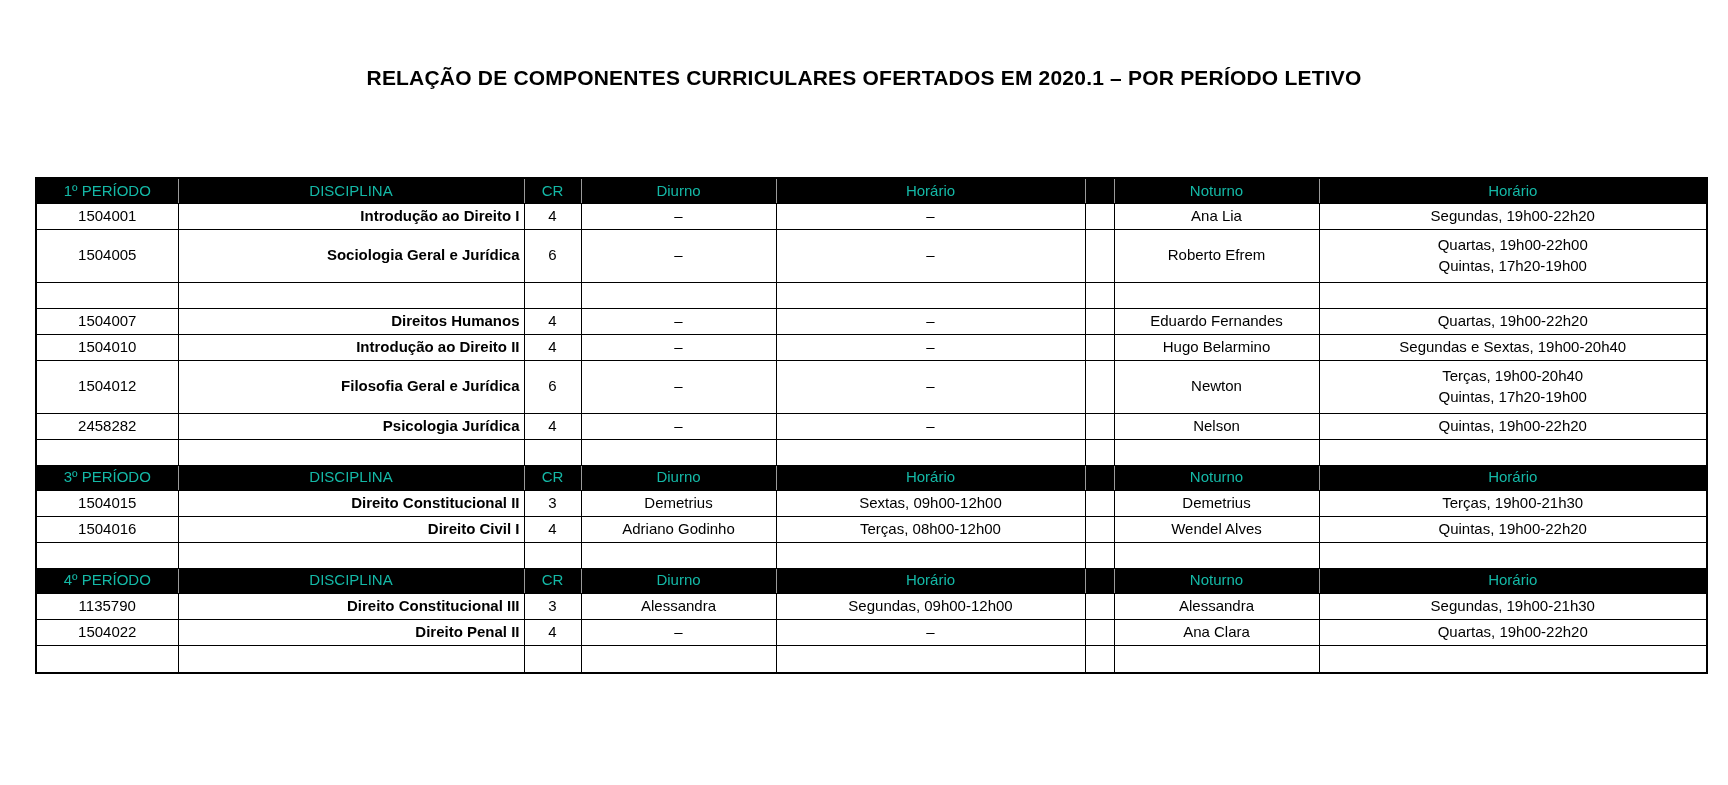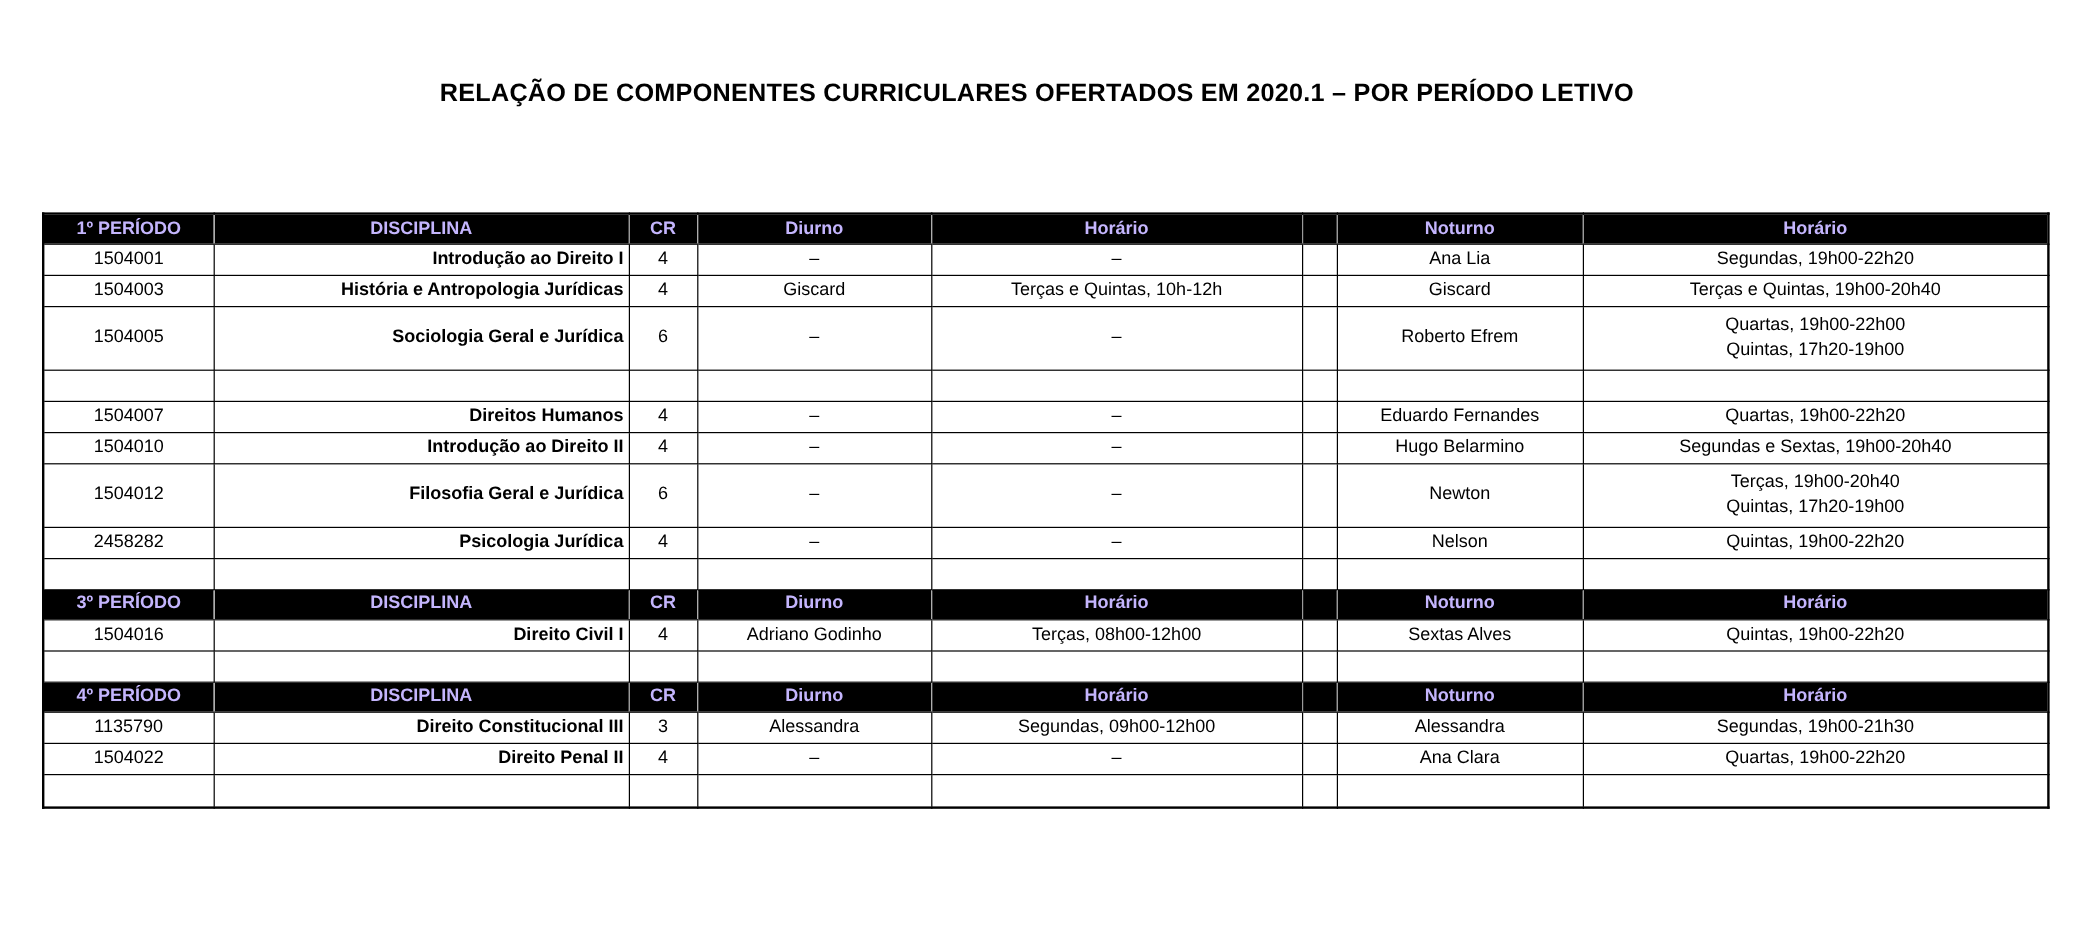--- a/index.html
+++ b/index.html
@@ -32,22 +32,22 @@
     font-size: 15px;
     line-height: 1.35;
     text-align: center;
     vertical-align: middle;
     padding: 0 4px;
     white-space: pre-line;
     overflow: hidden;
   }
   tr.hdr td {
     background: #000000;
-    color: #c4b5fd;
-    font-weight: bold;
+    color: #14b8a6;
+    font-weight: normal;
     height: 25px;
     border-left: 1px solid #9a9a9a;
     border-right: 1px solid #9a9a9a;
     border-top: 1px solid #000000;
     border-bottom: 1px solid #000000;
   }
   tr.r td     { height: 26px; }
   tr.tall td  { height: 53px; }
   tr.spacer td{ height: 26px; }
   tr.bottom td{ height: 28px; }
@@ -90,30 +90,20 @@
       <tr class="r">
         <td>1504001</td>
         <td class="disc">Introdução ao Direito I</td>
         <td>4</td>
         <td>–</td>
         <td>–</td>
         <td></td>
         <td>Ana Lia</td>
         <td>Segundas, 19h00-22h20</td>
       </tr>
-      <tr class="r">
-        <td>1504003</td>
-        <td class="disc">História e Antropologia Jurídicas</td>
-        <td>4</td>
-        <td>Giscard</td>
-        <td>Terças e Quintas, 10h-12h</td>
-        <td></td>
-        <td>Giscard</td>
-        <td>Terças e Quintas, 19h00-20h40</td>
-      </tr>
       <tr class="tall">
         <td>1504005</td>
         <td class="disc">Sociologia Geral e Jurídica</td>
         <td>6</td>
         <td>–</td>
         <td>–</td>
         <td></td>
         <td>Roberto Efrem</td>
         <td>Quartas, 19h00-22h00
 Quintas, 17h20-19h00</td>
@@ -185,27 +175,37 @@
         <td>3º PERÍODO</td>
         <td>DISCIPLINA</td>
         <td>CR</td>
         <td>Diurno</td>
         <td>Horário</td>
         <td></td>
         <td>Noturno</td>
         <td>Horário</td>
       </tr>
       <tr class="r">
+        <td>1504015</td>
+        <td class="disc">Direito Constitucional II</td>
+        <td>3</td>
+        <td>Demetrius</td>
+        <td>Sextas, 09h00-12h00</td>
+        <td></td>
+        <td>Demetrius</td>
+        <td>Terças, 19h00-21h30</td>
+      </tr>
+      <tr class="r">
         <td>1504016</td>
         <td class="disc">Direito Civil I</td>
         <td>4</td>
         <td>Adriano Godinho</td>
         <td>Terças, 08h00-12h00</td>
         <td></td>
-        <td>Sextas Alves</td>
+        <td>Wendel Alves</td>
         <td>Quintas, 19h00-22h20</td>
       </tr>
       <tr class="spacer">
         <td></td>
           <td></td>
         <td></td>
           <td></td>
         <td></td>
           <td></td>
         <td></td>

